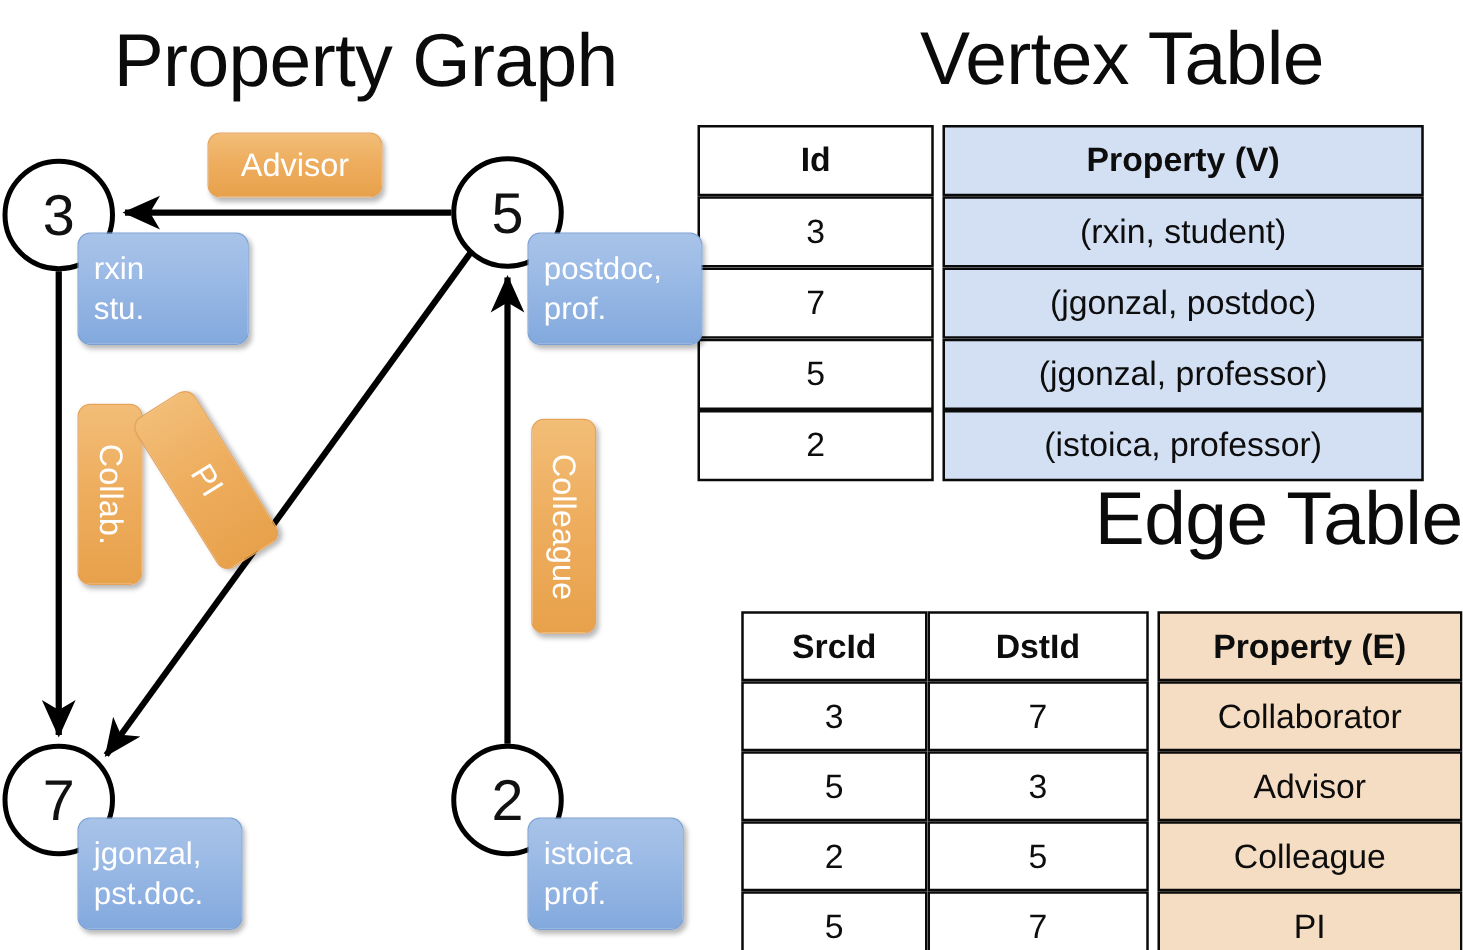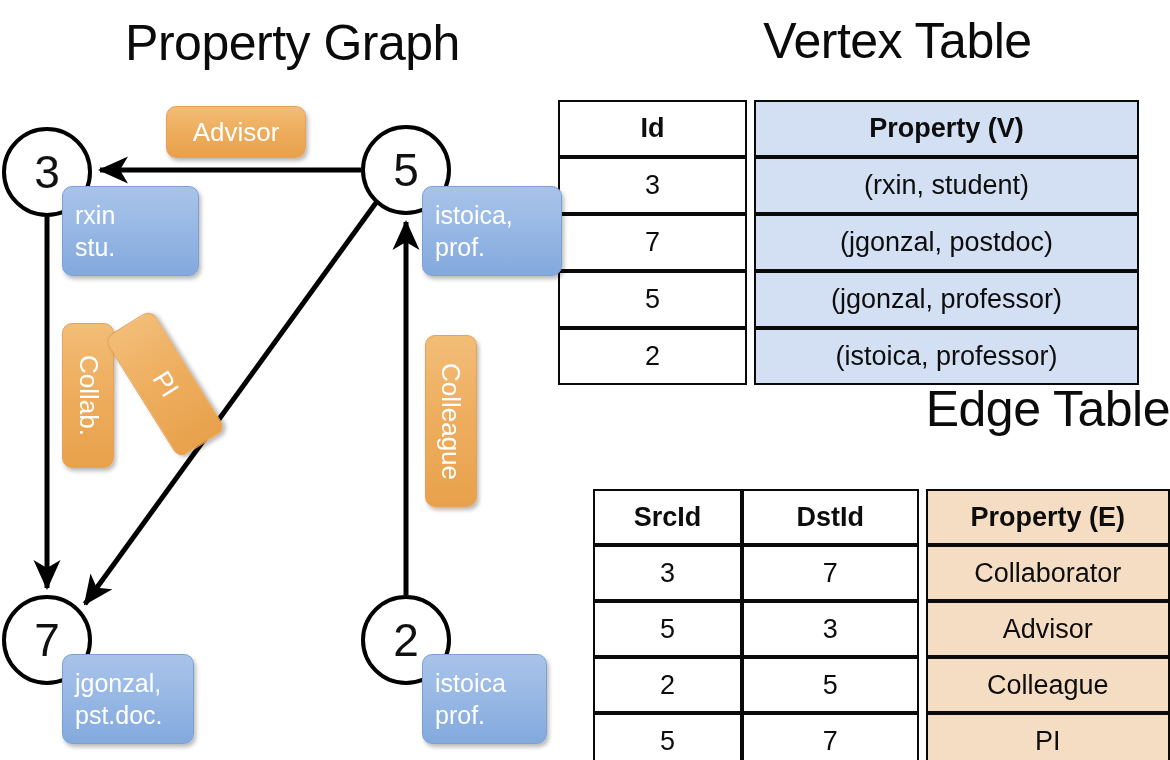--- a/index.html
+++ b/index.html
@@ -14,21 +14,21 @@
     overflow: hidden;
     font-family: "Liberation Sans", sans-serif;
     color: #0d0d0d;
   }
 
   
   .title {
     position: absolute;
     font-family: "Liberation Sans", sans-serif;
     font-weight: 300;
-    font-size: 50px;
+    font-size: 60px;
     letter-spacing: -0.5px;
     color: #0b0b0b;
     white-space: nowrap;
     text-align: center;
   }
   #title-property-graph { left: 0; top: 14px; width: 585px; }
   #title-vertex-table   { left: 605px; top: 12px; width: 585px; }
   #title-edge-table     { left: 585px; top: 380px; width: 585px; text-align: right; }
 
   
@@ -206,21 +206,21 @@
   </div>
   <div class="node-circle" id="node-2">
     <span>2</span>
   </div>
 
   <div class="prop-box blue" id="box-rxin">
     <span>rxin</span>
     <span>stu.</span>
   </div>
   <div class="prop-box blue" id="box-franklin">
-    <span>istoica,</span>
+    <span>postdoc,</span>
     <span>prof.</span>
   </div>
   <div class="prop-box blue" id="box-jgonzal">
     <span>jgonzal,</span>
     <span>pst.doc.</span>
   </div>
   <div class="prop-box blue" id="box-istoica">
     <span>istoica</span>
     <span>prof.</span>
   </div>

